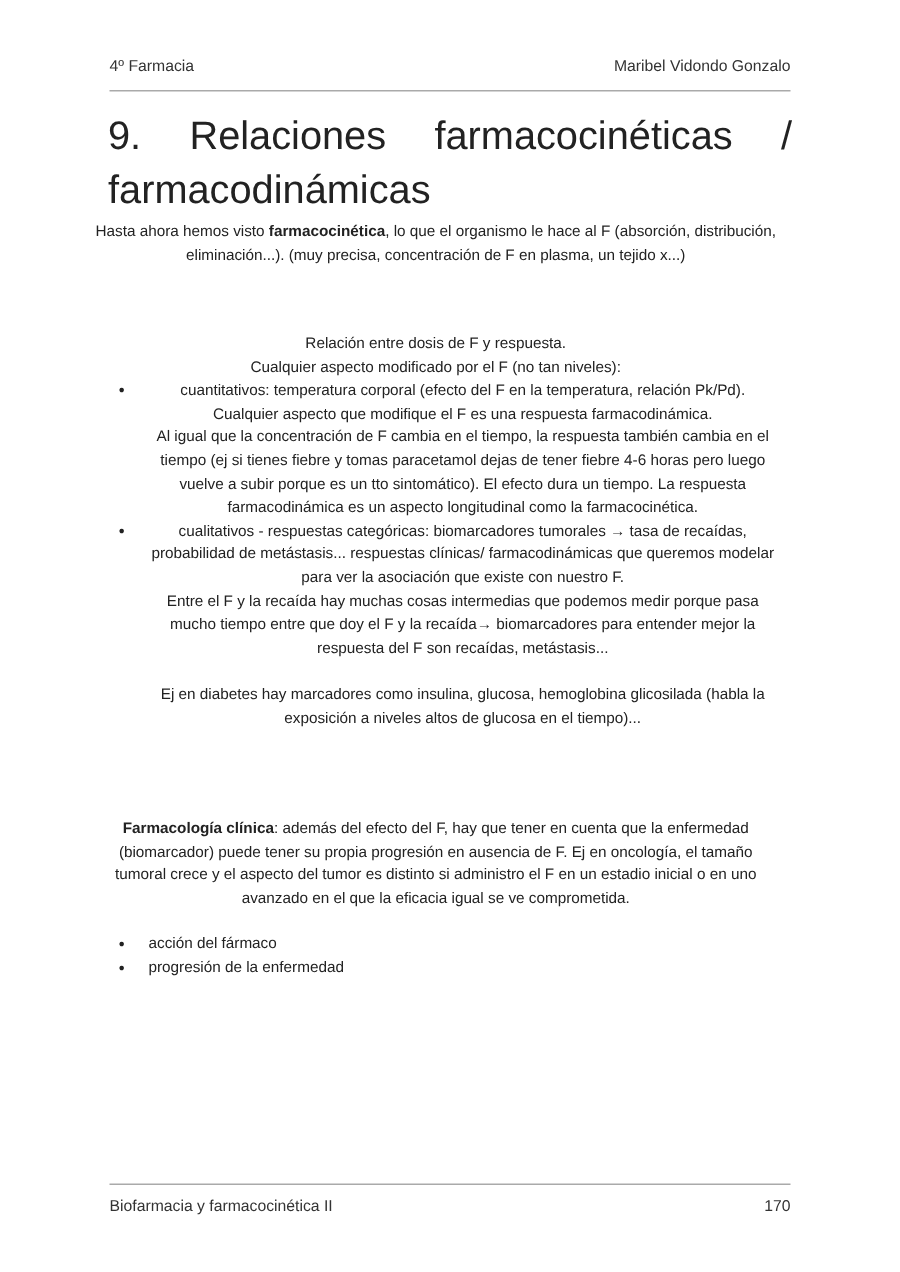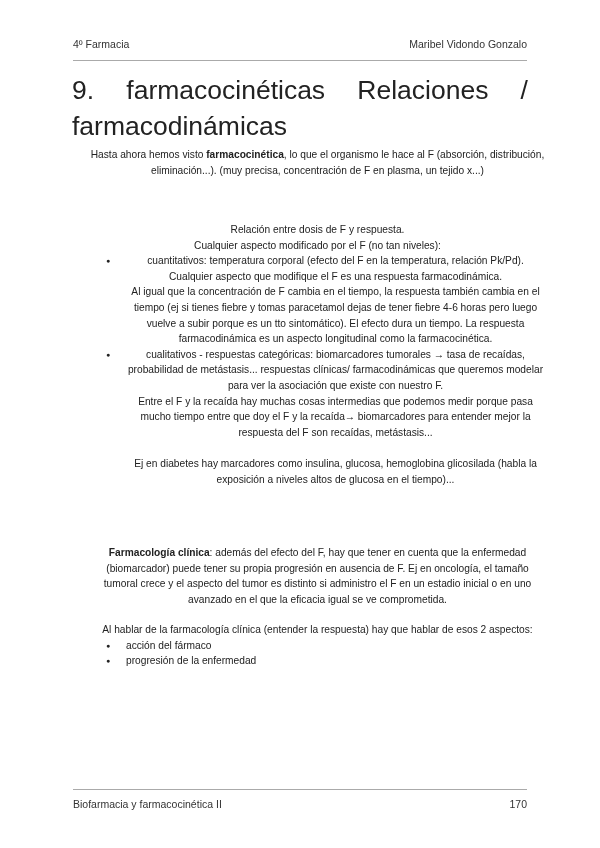--- a/index.html
+++ b/index.html
@@ -5,21 +5,21 @@
   html, body { margin:0; padding:0; background:#ffffff; }
   body { width:600px; height:848px; position:relative; overflow:hidden;
          font-family:"Liberation Sans", "DejaVu Sans", sans-serif; color:#222; }
   .hdr { position:absolute; top:38px; left:73px; right:73px; font-size:10.5px; color:#333; }
   .hdr .l { position:absolute; left:0; top:0; }
   .hdr .r { position:absolute; right:0; top:0; }
   .rule { position:absolute; left:73px; right:73px; height:1px; background:#aaa; }
   .title { position:absolute; left:72px; top:72px; width:456px; font-size:26.5px; line-height:36px;
            color:#222; font-weight:normal; margin:0; }
   .title .row1 { display:flex; justify-content:space-between; }
-  .body { position:absolute; left:90px; width:455px; font-size:10.2px; line-height:15.6px; color:#222; }
+  .body { position:absolute; left:63px; width:455px; font-size:10.2px; line-height:15.6px; color:#222; }
   .body p { margin:0;text-align:center; }
   .just { text-align:justify; }
   b { font-weight:bold; }
   ul { margin:0; padding:0; list-style:none; }
   li { position:relative; padding-left:36px; }
   li::before { content:"\25CF"; position:absolute; left:16px; top:0; font-size:7px; }
   .ftr { position:absolute; top:798px; left:73px; right:73px; font-size:10.5px; color:#333; }
   .ftr .l { position:absolute; left:0; }
   .ftr .r { position:absolute; right:0; }
 </style>
@@ -28,22 +28,22 @@
 
 <div class="hdr">
   <span class="l">4º Farmacia</span>
   <span class="r">Maribel Vidondo Gonzalo</span>
 </div>
 <div class="rule" style="top:60px;"></div>
 
 <h1 class="title">
   <div class="row1">
     <span>9.</span>
+    <span>Relaciones</span>
     <span>farmacocinéticas</span>
-    <span>Relaciones</span>
     <span>/</span>
   </div>
   <div>farmacodinámicas</div>
 </h1>
 
 <div class="body" style="top:147px;">
   <p class="just"><span>Hasta ahora hemos visto </span><b>farmacocinética</b><span>, lo que el organismo le hace al F (absorción, distribución, eliminación...). (muy precisa, concentración de F en plasma, un tejido x...)</span></p>
 </div>
 
 <div class="body" style="top:222px;">
@@ -61,21 +61,20 @@
       <p class="just">Ej en diabetes hay marcadores como insulina, glucosa, hemoglobina glicosilada (habla la exposición a niveles altos de glucosa en el tiempo)...</p>
     </li>
   </ul>
 </div>
 
 <div class="body" style="top:545px;">
   <p class="just"><b>Farmacología clínica</b><span>: además del efecto del F, hay que tener en cuenta que la enfermedad (biomarcador) puede tener su propia progresión en ausencia de F. Ej en oncología, el tamaño tumoral crece y el aspecto del tumor es distinto si administro el F en un estadio inicial o en uno avanzado en el que la eficacia igual se ve comprometida.</span></p>
 </div>
 
 <div class="body" style="top:622px;">
-  <p class="just">Al hablar de la farmacología clínica (entender la respuesta) hay que hablar de esos 2 aspectos:</p>
   <ul>
     <li>acción del fármaco</li>
     <li>progresión de la enfermedad</li>
   </ul>
 </div>
 
 <div class="rule" style="top:789px;"></div>
 <div class="ftr">
   <span class="l">Biofarmacia y farmacocinética II</span>
   <span class="r">170</span>

